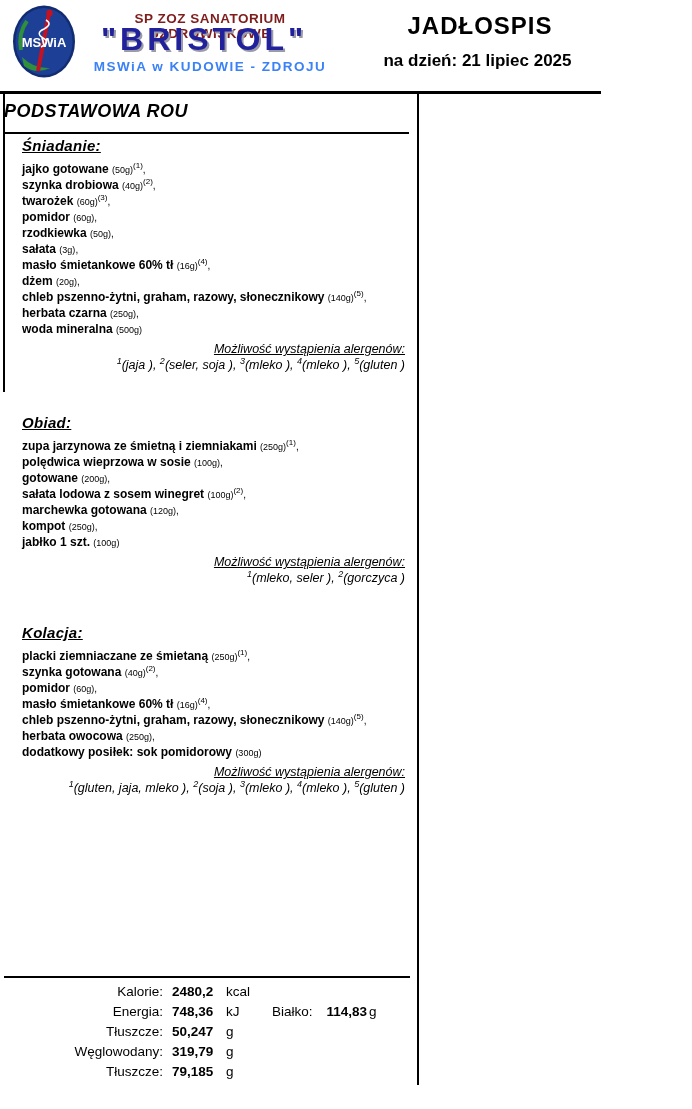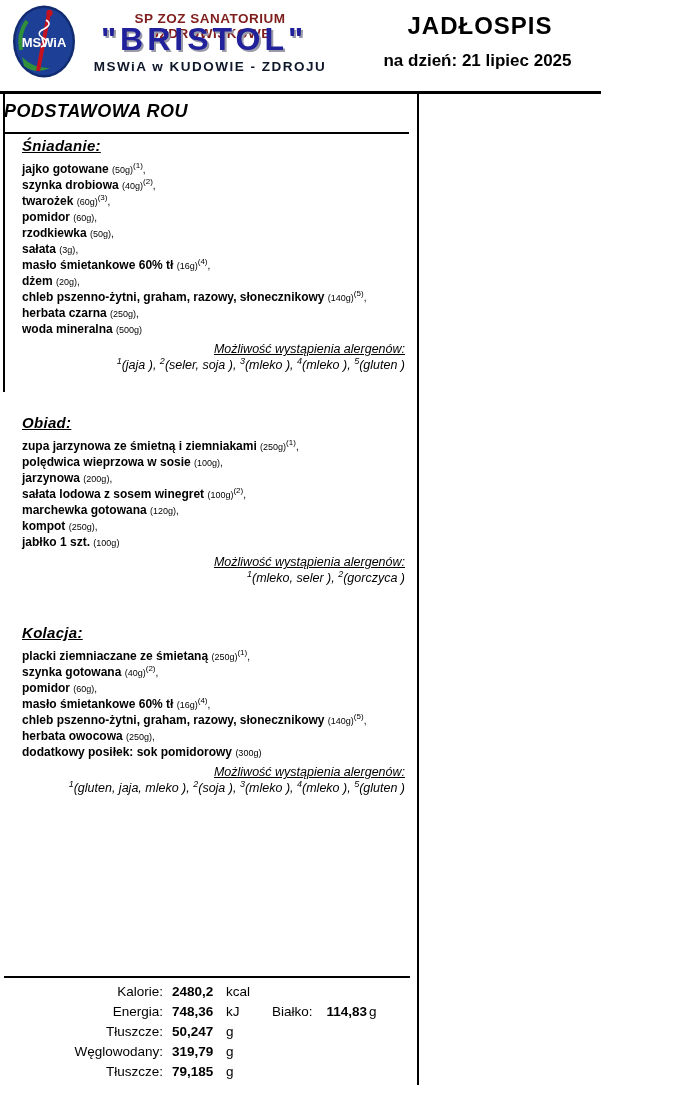--- a/index.html
+++ b/index.html
@@ -8,21 +8,21 @@
     font-family:"Liberation Sans","DejaVu Sans",sans-serif;color:#000;
   }
   
   .logo{position:absolute;left:12px;top:5px;width:64px;height:73px;}
   .org1{position:absolute;left:80px;top:11px;width:260px;text-align:center;
         font-size:13.5px;font-weight:bold;color:#7f1d1d;letter-spacing:.5px;}
   .brand{position:absolute;left:50px;top:21px;width:308px;text-align:center;
         font-size:32px;font-weight:bold;color:#21219b;letter-spacing:4px;
         text-shadow:2px 2px 0 #9a9aa8;white-space:nowrap;}
   .org2{position:absolute;left:80px;top:59px;width:260px;text-align:center;
-        font-size:13.5px;font-weight:bold;color:#0f172a;letter-spacing:1.5px;white-space:nowrap;}
+        font-size:13.5px;font-weight:bold;color:#3b82f6;letter-spacing:1.5px;white-space:nowrap;}
   .doc-title{position:absolute;left:390px;top:12px;width:180px;text-align:center;
         font-size:24px;font-weight:bold;letter-spacing:1px;}
   .doc-date{position:absolute;left:370px;top:51px;width:215px;text-align:center;
         font-size:17px;font-weight:bold;white-space:nowrap;}
   
   .rule{position:absolute;background:#000;}
   .rule-top{left:0;top:91px;width:601px;height:3px;}
   .rule-vert{left:417px;top:94px;width:2px;height:991px;}
   .rule-left{left:3px;top:94px;width:2px;height:298px;}
   .rule-rou{left:4px;top:132px;width:405px;height:2px;}
@@ -102,21 +102,21 @@
       <div class="allerg-h">Możliwość wystąpienia alergenów:</div>
       <div class="allerg-l"><sup>1</sup><span>(jaja ), </span><sup>2</sup><span>(seler,  soja ), </span><sup>3</sup><span>(mleko ), </span><sup>4</sup><span>(mleko ), </span><sup>5</sup><span>(gluten  )</span></div>
     </div>
   </section>
 
   <section class="meal" style="top:414px">
     <h2 class="mh">Obiad:</h2>
     <div class="items">
         <div class="item"><span class="iname">zupa jarzynowa ze śmietną i ziemniakami </span><span class="iportion">(250g)</span><sup class="inote">(1)</sup><span class="itail">,</span></div>
         <div class="item"><span class="iname">polędwica wieprzowa w sosie </span><span class="iportion">(100g)</span><span class="itail">,</span></div>
-        <div class="item"><span class="iname">jarzynowa </span><span class="iportion">(200g)</span><span class="itail">,</span></div>
+        <div class="item"><span class="iname">gotowane </span><span class="iportion">(200g)</span><span class="itail">,</span></div>
         <div class="item"><span class="iname">sałata lodowa z sosem winegret </span><span class="iportion">(100g)</span><sup class="inote">(2)</sup><span class="itail">,</span></div>
         <div class="item"><span class="iname">marchewka gotowana </span><span class="iportion">(120g)</span><span class="itail">,</span></div>
         <div class="item"><span class="iname">kompot </span><span class="iportion">(250g)</span><span class="itail">,</span></div>
         <div class="item"><span class="iname">jabłko 1 szt. </span><span class="iportion">(100g)</span></div>
       </div>
     <div class="allerg">
       <div class="allerg-h">Możliwość wystąpienia alergenów:</div>
       <div class="allerg-l"><sup>1</sup><span>(mleko, seler ), </span><sup>2</sup><span>(gorczyca )</span></div>
     </div>
   </section>

